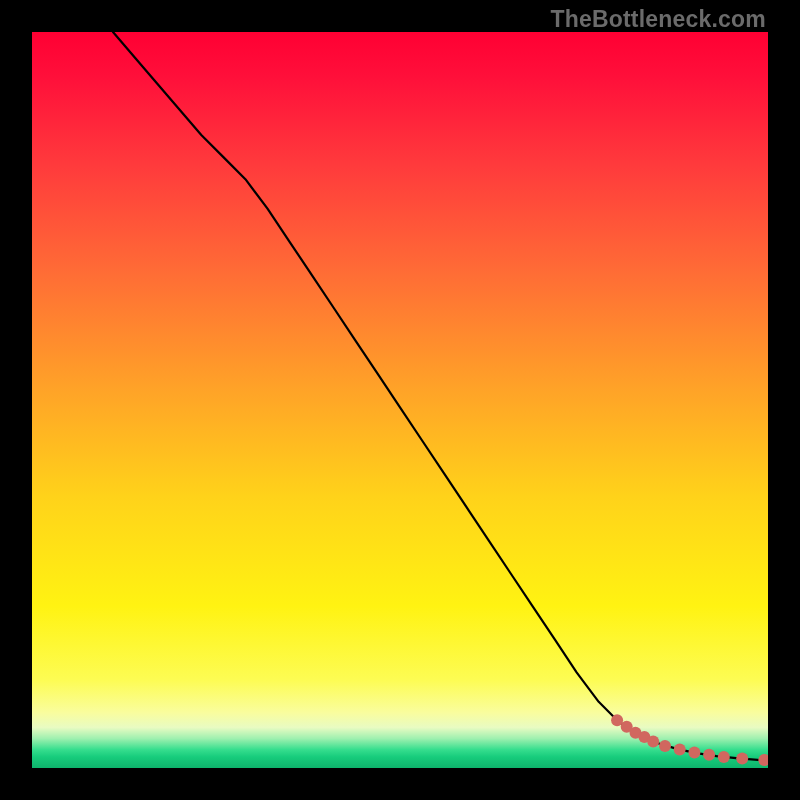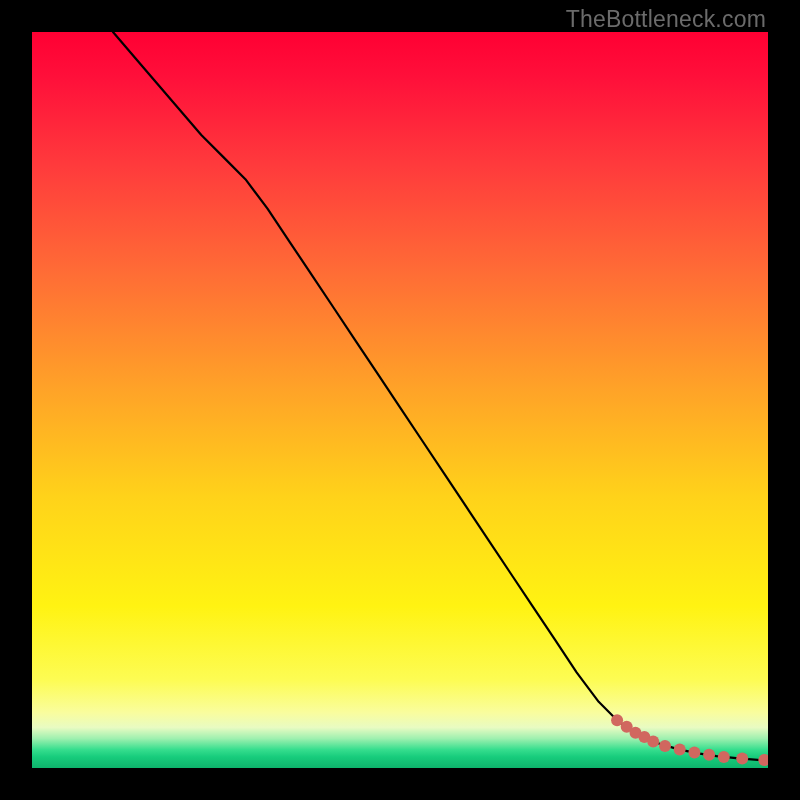--- a/index.html
+++ b/index.html
@@ -47,21 +47,21 @@
     width: 736px;
     height: 736px;
     pointer-events: none;
   }
   .attribution {
     position: absolute;
     top: 6px;
     right: 34px;
     color: #6b6b6b;
     font-size: 23px;
-    font-weight: 400;
+    font-weight: 700;
     letter-spacing: 0.2px;
   }
 </style>
 </head>
 <body>
 
 <div class="chart-container">
   <div class="plot-area">
     <svg class="line-layer" viewBox="0 0 736 736" preserveAspectRatio="none">
       <polyline id="curve-poly" fill="none" stroke="#000000" stroke-width="2.2" stroke-linejoin="round" stroke-linecap="round" points="81.0,0.0 103.0,25.8 125.1,51.5 147.2,77.3 169.3,103.0 191.4,125.1 213.4,147.2 235.5,176.6 257.6,209.8 279.7,242.9 301.8,276.0 323.8,309.1 345.9,342.2 368.0,375.4 390.1,408.5 412.2,441.6 434.2,474.7 456.3,507.8 478.4,541.0 500.5,574.1 522.6,607.2 544.6,640.3 566.7,669.8 585.1,688.2 599.8,699.2 614.6,706.6 629.3,712.4 647.7,717.6 666.1,721.3 684.5,724.2 706.6,726.4 736.0,728.6"></polyline>

